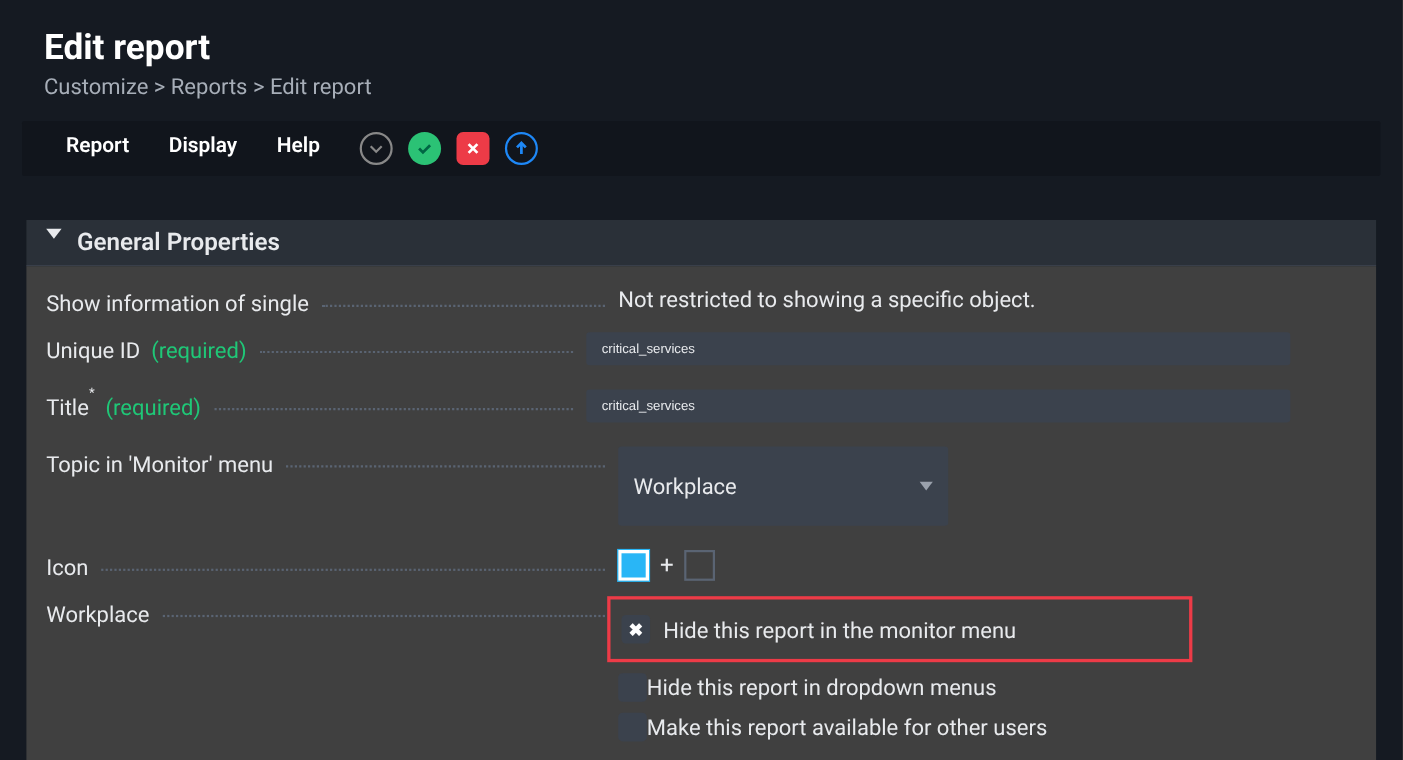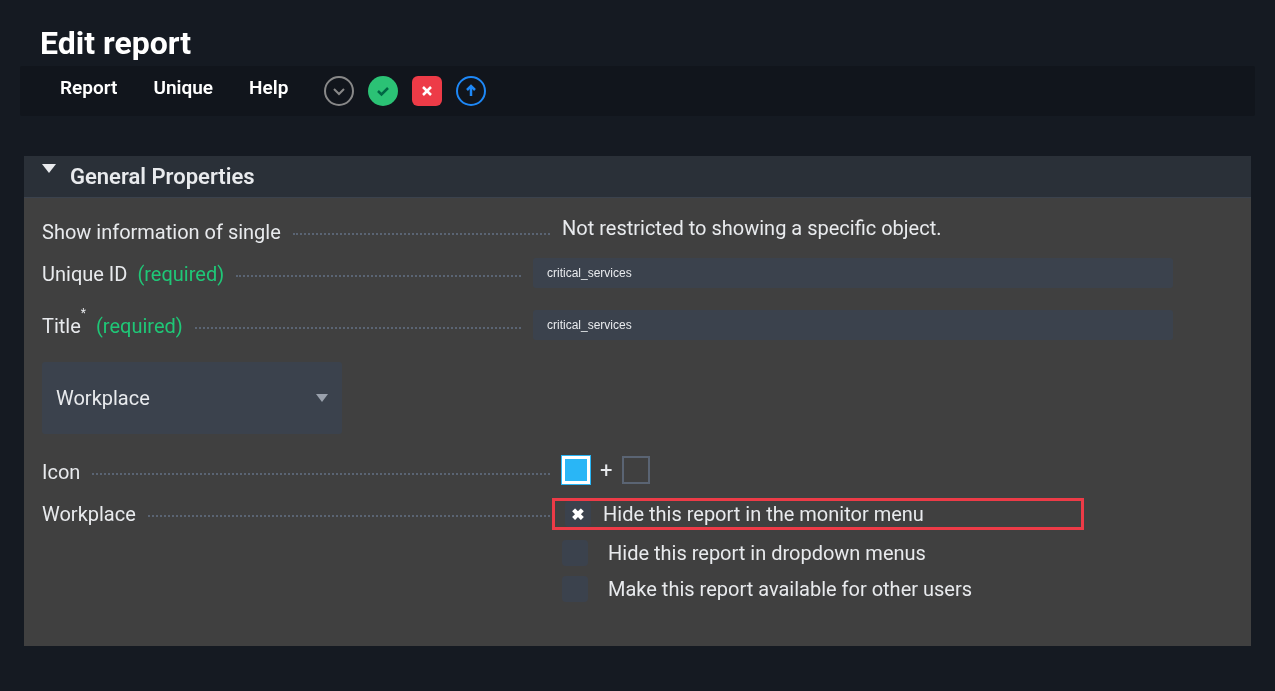--- a/index.html
+++ b/index.html
@@ -171,21 +171,21 @@
   }
   .plus-sign { font-size: 22px; color: #e8eaed; }
   .empty-swatch {
     width: 28px; height: 28px;
     border: 2px solid #5a6473;
     background: transparent;
   }
   .checkbox-row {
     display: flex;
     align-items: center;
-    gap: 20px;
+    gap: 0;
     margin-bottom: 10px;
   }
   .checkbox {
     width: 26px; height: 26px;
     background: #3b424d;
     border-radius: 4px;
     display: flex;
     align-items: center;
     justify-content: center;
     cursor: pointer;
@@ -195,43 +195,44 @@
     color: #ffffff;
     font-size: 16px;
     font-weight: bold;
   }
   .checkbox-label {
     font-size: 20px;
     color: #e8eaed;
   }
   .highlight-box {
     border: 3px solid #ed3b47;
-    padding: 0 10px;
+    padding: 14px 10px;
     margin-left: -10px;
     display: inline-flex;
-    align-items: center;
+    align-items: flex-end;
     gap: 12px;
     width: 532px;
   }
   .visibility-group {
     display: flex;
     flex-direction: column;
   }
 </style>
 </head>
 <body>
 
 <div class="page">
   <div class="page-header">
     <h1 class="page-title">Edit report</h1>
+    <div class="breadcrumb">Customize &gt; Reports &gt; Edit report</div>
   </div>
 
   <div class="menubar">
     <span class="menubar-item">Report</span>
-    <span class="menubar-item">Unique</span>
+    <span class="menubar-item">Display</span>
     <span class="menubar-item">Help</span>
     <div class="menubar-icons">
       <div class="icon-btn icon-outline">
         <svg width="14" height="14" viewBox="0 0 14 14">
             <polyline points="2,5 7,10 12,5" fill="none" stroke="#888" stroke-width="2"></polyline>
           </svg>
       </div>
       <div class="icon-btn icon-green">
         <svg width="16" height="16" viewBox="0 0 16 16">
             <polyline points="3,8 6.5,11.5 13,5" fill="none" stroke="#0a3" stroke-width="0"></polyline>
@@ -286,20 +287,24 @@
           <span class="label-text"><span>Title</span><sup>*</sup></span>
           <span class="req">(required)</span>
           <span class="dots"></span>
         </div>
         <div class="value-col">
           <input class="input-box" value="critical_services" style="">
         </div>
       </div>
 
       <div class="form-row tall">
+        <div class="label-col">
+          <span class="label-text">Topic in 'Monitor' menu</span>
+          <span class="dots"></span>
+        </div>
         <div class="value-col">
           <div class="select-box">
             <span>Workplace</span>
             <div class="select-caret"></div>
           </div>
         </div>
       </div>
 
       <div class="form-row">
         <div class="label-col">

